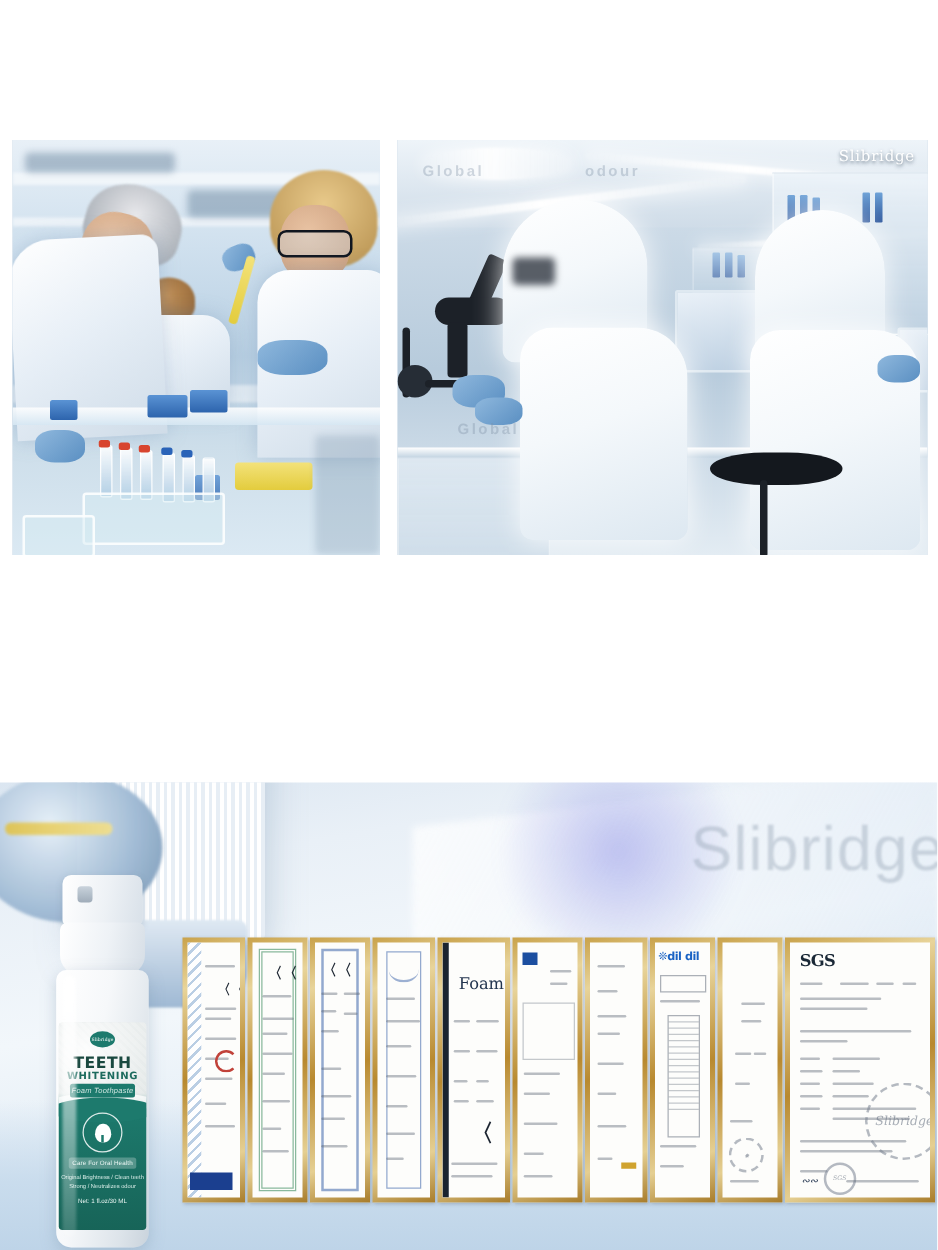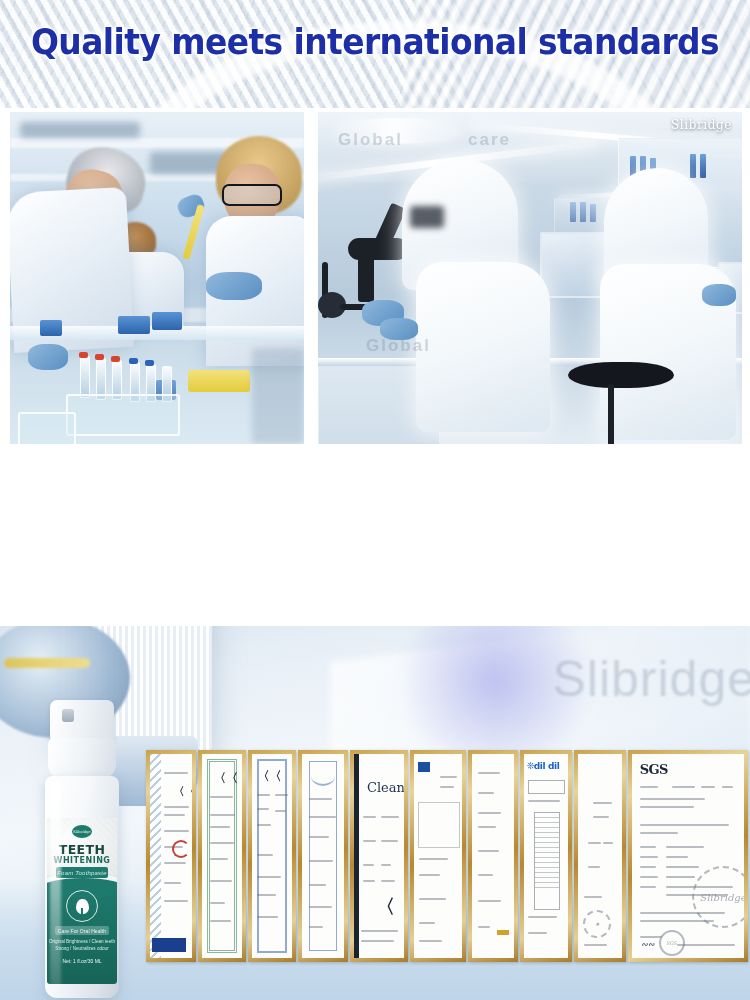--- a/index.html
+++ b/index.html
@@ -81,21 +81,21 @@
     box-shadow:0 0 22px rgba(255,255,255,.85);}
   .scope{position:absolute;background:#1c2128;border-radius:3px;}
   .monitor{position:absolute;background:linear-gradient(170deg,#eaf1f8,#b9cde0);border:2px solid #dfe9f1;border-radius:2px;}
   .stool{position:absolute;background:#14181e;border-radius:50%/60%;}
   .deskline{position:absolute;background:linear-gradient(180deg,#ffffff,#c3d4e2);}
 
   .wm-slibridge{position:absolute;right:10px;top:6px;color:#ffffff;
     font-family:"DejaVu Serif",serif;font-size:12px;letter-spacing:.6px;
     text-shadow:0 1px 3px rgba(40,60,80,.7);}
   .wm-faint{position:absolute;color:rgba(120,140,160,.33);
-    font-family:"Liberation Sans",sans-serif;font-weight:700;font-size:17px;letter-spacing:2px;}
+    font-family:"Liberation Sans",sans-serif;font-weight:700;font-size:12px;letter-spacing:2px;}
 
   
   .band-mid{position:absolute;left:0;top:448px;width:750px;height:178px;background:#ffffff;overflow:hidden;}
   .mid-cap{position:absolute;left:-40px;top:74px;width:300px;height:190px;border-radius:50% 50% 46% 46%;
     background:repeating-linear-gradient(90deg,#ffffff 0 2px,#e3eaf1 2px 4px);
     box-shadow:0 8px 26px rgba(150,170,190,.35);transform:rotate(-6deg);filter:blur(.3px);}
   .mid-cap-top{position:absolute;left:-44px;top:58px;width:300px;height:70px;border-radius:50%;
     background:linear-gradient(180deg,#ffffff,#f0f4f8);transform:rotate(-6deg);filter:blur(.4px);}
   .headline2{position:absolute;left:0;top:10px;width:750px;text-align:center;
     font-family:"DejaVu Sans",sans-serif;font-weight:700;font-size:42px;color:#1c35ad;
@@ -199,27 +199,20 @@
   .cert-seal{position:absolute;border-radius:50%;border:2px dashed rgba(120,130,145,.55);
     display:flex;align-items:center;justify-content:center;
     font-family:"DejaVu Serif",serif;font-style:italic;color:rgba(110,120,135,.6);}
   .cert-sign{position:absolute;font-family:"DejaVu Serif",serif;font-style:italic;color:#2a3b55;}
 </style>
 </head>
 <body>
 
 <div id="page">
 
-  <div class="band-top">
-    <div class="facade"></div>
-    <div class="facade-sweep"></div>
-    <div class="facade-sweep2"></div>
-    <div class="facade-arc"></div>
-    <div class="headline1">Quality meets international standards</div>
-  </div>
 
   <div class="photo-row">
 
     <div class="photo photo-left">
       <div class="lab-bg"></div>
       <div class="lab-shelf" style="top:26px;height:10px;"></div>
       <div class="lab-shelf" style="top:62px;height:7px;"></div>
       <div class="lab-dark" style="left:140px;top:40px;width:120px;height:22px;"></div>
       <div class="lab-dark" style="left:10px;top:10px;width:120px;height:16px;"></div>
       <div class="lab-shelf" style="top:196px;height:14px;"></div>
@@ -302,21 +295,21 @@
       <div class="lab-dark" style="left:92px;top:94px;width:34px;height:22px;background:rgba(35,42,52,.75);"></div>
 
       <div class="suit" style="left:286px;top:56px;width:104px;height:124px;border-radius:54px 50px 16px 10px;"></div>
       <div class="suit" style="left:282px;top:152px;width:136px;height:176px;border-radius:24px 36px 10px 10px;"></div>
       <div class="glove" style="left:384px;top:172px;width:34px;height:22px;"></div>
       <div class="stool" style="left:250px;top:250px;width:106px;height:26px;"></div>
       <div class="scope" style="left:290px;top:272px;width:6px;height:62px;"></div>
 
       <div class="wm-slibridge">Slibridge</div>
       <div class="wm-faint" style="left:20px;top:18px;">Global</div>
-      <div class="wm-faint" style="left:150px;top:18px;">care</div>
+      <div class="wm-faint" style="left:150px;top:18px;">odour</div>
       <div class="wm-faint" style="left:48px;top:224px;">Global</div>
     </div>
   </div>
 
 
   <div class="band-bot">
     <div class="bot-shape"></div>
     <div class="bot-glow"></div>
     <div class="scope-body"></div>
     <div class="scope-lens"></div>
@@ -386,21 +379,21 @@
         <div class="cert-line" style="left:16%;width:58%;top:106px;"></div>
         <div class="cert-line" style="left:16%;width:42%;top:130px;"></div>
         <div class="cert-line" style="left:16%;width:56%;top:152px;"></div>
         <div class="cert-line" style="left:16%;width:34%;top:172px;"></div>
       </div>
     </div>
 
     <div class="cert" style="width:58px">
       <div class="cert-in">
         <div class="cert-sidebar-dark"></div>
-        <div class="cert-head" style="left:26%;top:26px;font-size:13px;">Clean</div>
+        <div class="cert-head" style="left:26%;top:26px;font-size:13px;">Foam</div>
         <div class="cert-line" style="left:18%;width:26%;top:62px;"></div>
         <div class="cert-line" style="left:54%;width:36%;top:62px;"></div>
         <div class="cert-line" style="left:18%;width:26%;top:86px;"></div>
         <div class="cert-line" style="left:54%;width:34%;top:86px;"></div>
         <div class="cert-line" style="left:18%;width:22%;top:110px;"></div>
         <div class="cert-line" style="left:54%;width:20%;top:110px;"></div>
         <div class="cert-line" style="left:18%;width:24%;top:126px;"></div>
         <div class="cert-line" style="left:54%;width:28%;top:126px;"></div>
         <div class="ce-mark" style="left:44%;top:140px;font-size:19px;">〈〈</div>
         <div class="cert-line" style="left:14%;width:74%;top:176px;"></div>

